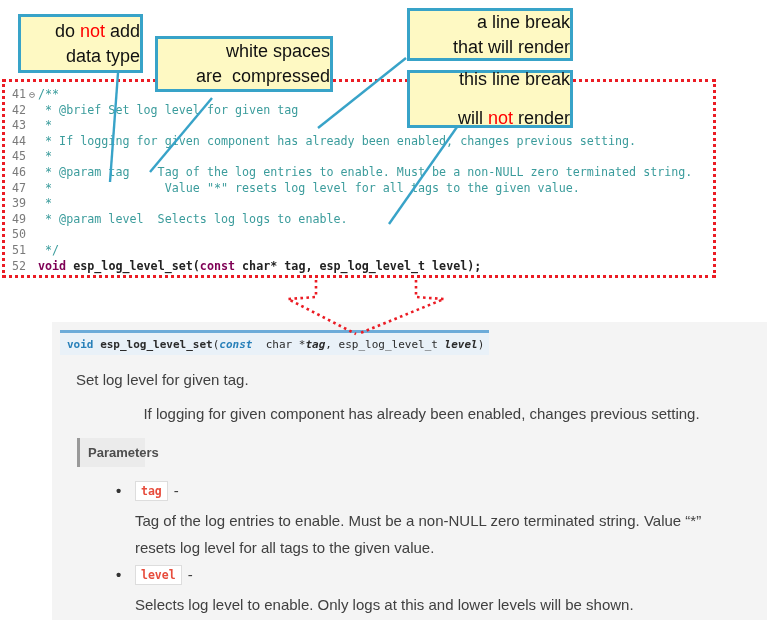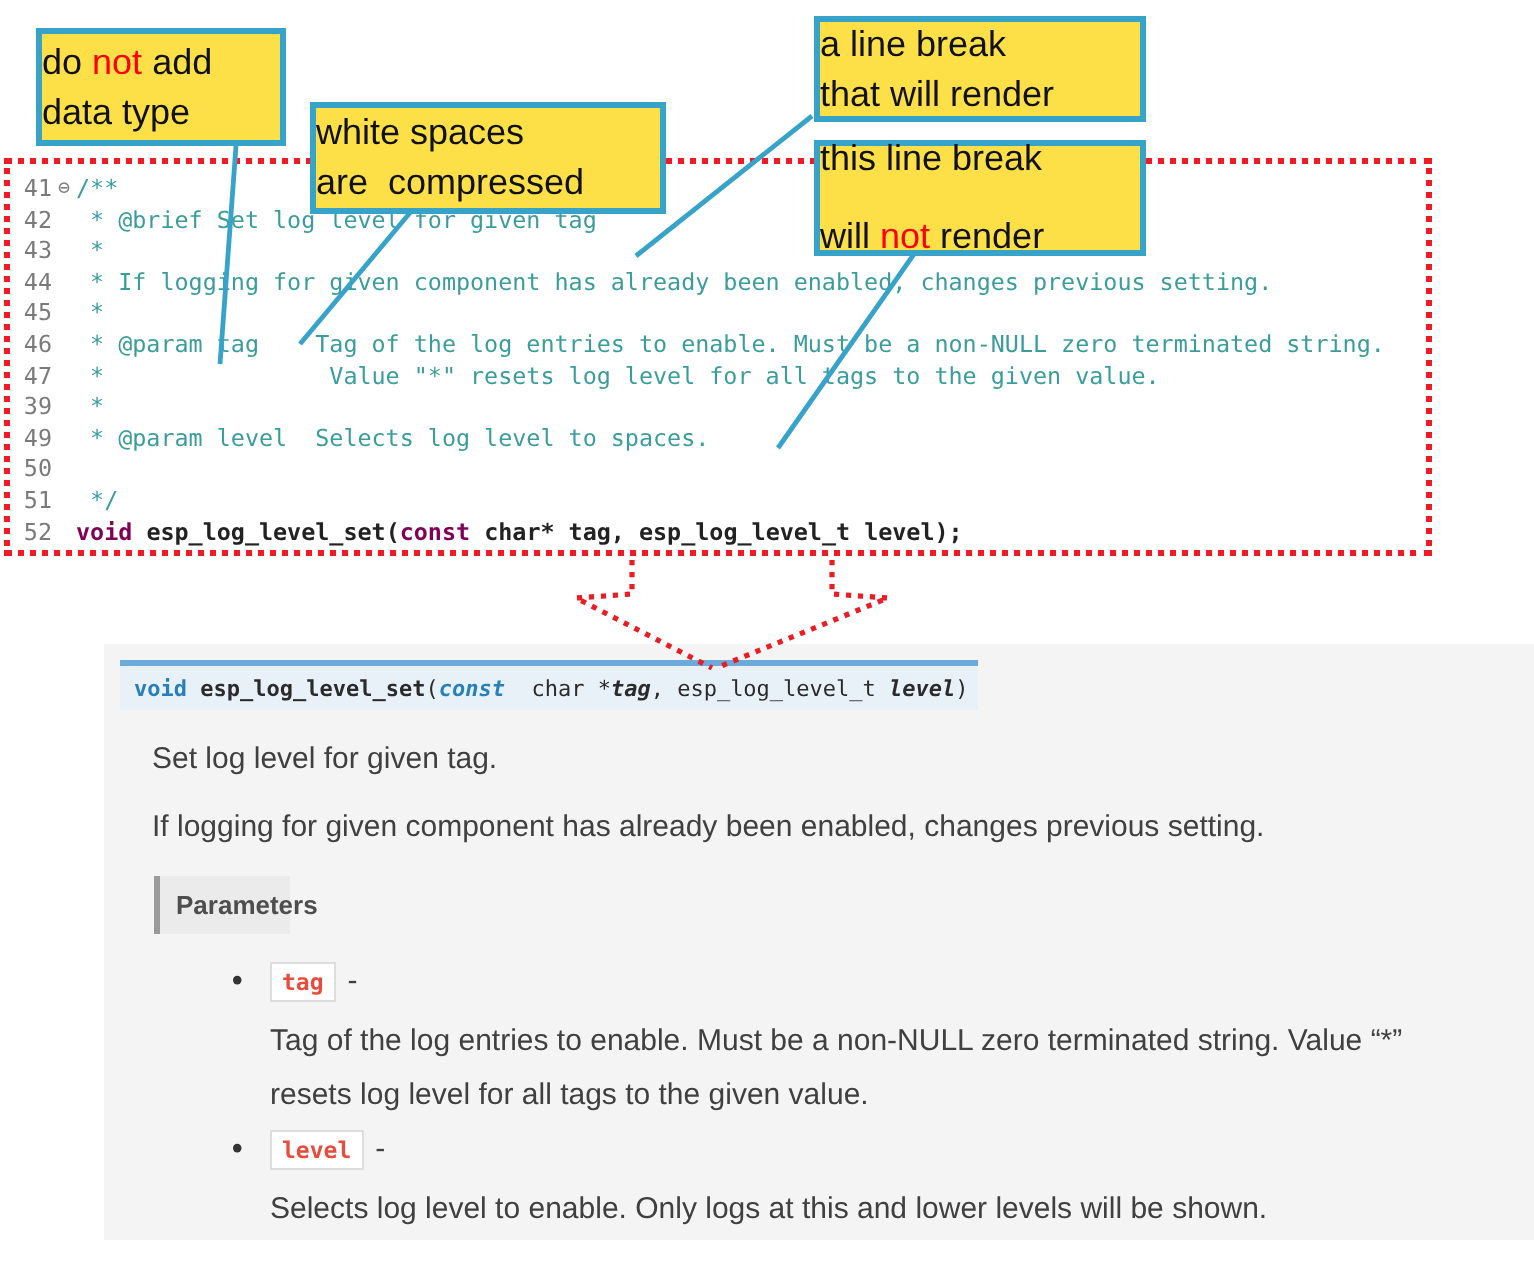--- a/index.html
+++ b/index.html
@@ -30,28 +30,28 @@
   }
   .code-line{display:flex;height:15.6px;white-space:pre;}
   .ln{width:22px;text-align:right;color:var(--line-number-gray,#7A7A7A);flex:none;}
   .fold{width:12px;text-align:center;color:var(--line-number-gray,#7A7A7A);flex:none;font-size:10px;}
   .ct{white-space:pre;color:var(--comment-teal,#3B9C9C);}
   .decl{white-space:pre;font-weight:bold;color:var(--code-text,#222222);}
   .decl .kw{color:var(--keyword-purple,#7F0055);}
 
   
   .callout{
-    background:#fde047;border:3px solid var(--annotation-blue,#38A3C8);
-    z-index:50;display:flex;flex-direction:column;align-items:flex-start;justify-content:center;
+    background:#fef9c3;border:3px solid var(--annotation-blue,#38A3C8);
+    z-index:50;display:flex;flex-direction:column;align-items:flex-end;justify-content:center;
     font-size:18px;line-height:25px;color:#111;text-align:center;
   }
   .callout span{white-space:pre;}
   .callout .em{color:var(--emphasis-red,#FF0000);}
   #callout-1{left:18px;top:14px;width:119px;height:53px;}
-  #callout-2{left:155px;top:51px;width:172px;height:50px;}
+  #callout-2{left:155px;top:36px;width:172px;height:50px;}
   #callout-3{left:407px;top:8px;width:160px;height:47px;}
   #callout-4{left:407px;top:70px;width:160px;height:52px;gap:14px;}
 
   
   #docs-panel{
     left:52px;top:322px;width:715px;height:298px;
     background:var(--panel-bg,#F4F4F4);z-index:5;
     color:var(--body-text,#404040);font-size:15px;
   }
   #sig-bar{
@@ -59,21 +59,21 @@
     background:var(--sig-bg,#E9F1F8);
     border-top:3px solid var(--sig-border-blue,#6CABD9);
     font-family:"DejaVu Sans Mono", monospace;font-size:11px;line-height:24px;
     color:var(--sig-text,#2B2B2B);white-space:pre;padding-left:7px;box-sizing:border-box;
   }
   #sig-bar .b{font-weight:bold;}
   #sig-bar .kwb{color:var(--sig-keyword-blue,#2980B9);font-weight:bold;}
   #sig-bar .it{font-style:italic;}
   .para{margin:0 0 0 24px;white-space:nowrap;}
   #brief-text{margin-top:16px;}
-  #detail-text{margin-top:17px;}
+  #detail-text{margin-top:17px;text-align:center;}
   #params-header{
     margin:16px 0 0 25px;width:68px;height:29px;
     background:var(--param-header-bg,#EBEBEB);
     border-left:3px solid var(--param-header-bar,#999999);
     font-size:13px;font-weight:bold;color:var(--param-header-text,#4E4E4E);
     line-height:29px;padding-left:8px;box-sizing:border-box;
   }
   .bullet-row{margin-left:64px;display:flex;align-items:center;height:21px;}
   #bullet-row-1{margin-top:13px;}
   #bullet-row-2{margin-top:3px;}
@@ -120,21 +120,21 @@
 
 <div id="editor" class="abs">
   <div class="code-line"><span class="ln">41</span><span class="fold">⊖</span><span class="ct">/**</span></div>
   <div class="code-line"><span class="ln">42</span><span class="fold"></span><span class="ct"> * @brief Set log level for given tag</span></div>
   <div class="code-line"><span class="ln">43</span><span class="fold"></span><span class="ct"> *</span></div>
   <div class="code-line"><span class="ln">44</span><span class="fold"></span><span class="ct"> * If logging for given component has already been enabled, changes previous setting.</span></div>
   <div class="code-line"><span class="ln">45</span><span class="fold"></span><span class="ct"> *</span></div>
   <div class="code-line"><span class="ln">46</span><span class="fold"></span><span class="ct"> * @param tag    Tag of the log entries to enable. Must be a non-NULL zero terminated string.</span></div>
   <div class="code-line"><span class="ln">47</span><span class="fold"></span><span class="ct"> *                Value "*" resets log level for all tags to the given value.</span></div>
   <div class="code-line"><span class="ln">39</span><span class="fold"></span><span class="ct"> *</span></div>
-  <div class="code-line"><span class="ln">49</span><span class="fold"></span><span class="ct"> * @param level  Selects log level to spaces.</span></div>
+  <div class="code-line"><span class="ln">49</span><span class="fold"></span><span class="ct"> * @param level  Selects log logs to enable.</span></div>
   <div class="code-line"><span class="ln">50</span><span class="fold"></span></div>
   <div class="code-line"><span class="ln">51</span><span class="fold"></span><span class="ct"> */</span></div>
   <div class="code-line"><span class="ln">52</span><span class="fold"></span><span class="decl"><span class="kw">void</span><span> esp_log_level_set(</span><span class="kw">const</span><span> char* tag, esp_log_level_t level);</span></span></div>
 </div>
 
 <div id="code-frame" class="abs"></div>
 
 <svg id="overlay" class="abs" width="767" height="637" viewBox="0 0 767 637">
   <line class="blue-line" x1="118" y1="73" x2="110" y2="182"></line>
   <line class="blue-line" x1="212" y1="98" x2="150" y2="172"></line>

